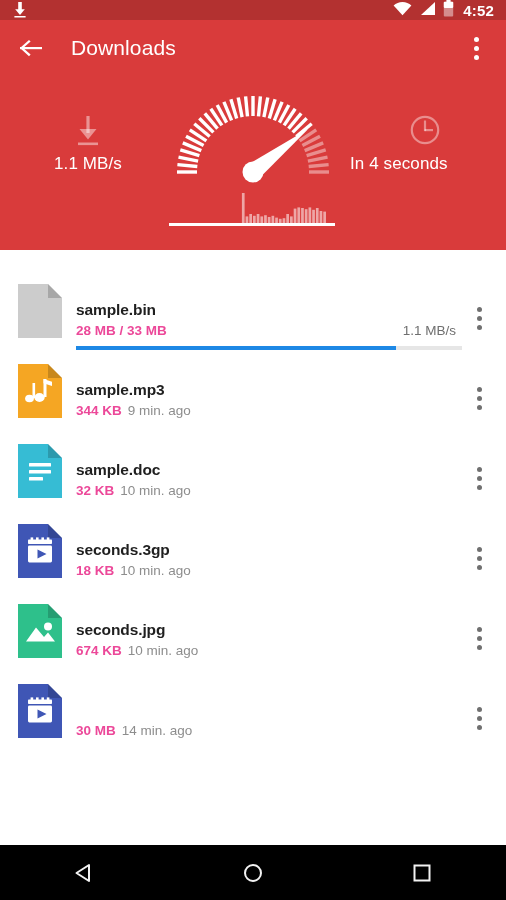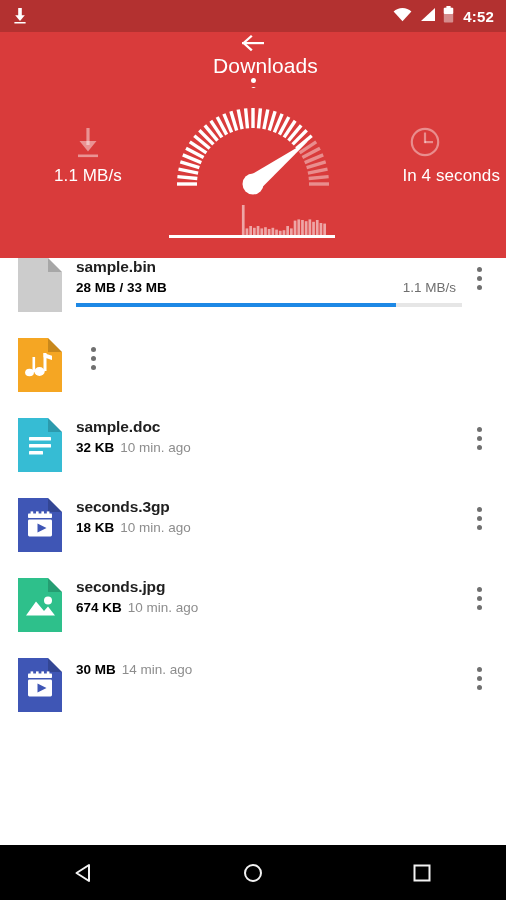--- a/index.html
+++ b/index.html
@@ -17,21 +17,21 @@
     position: relative;
     width: 506px;
     height: 900px;
     background: #ffffff;
     overflow: hidden;
   }
 
   
   .status-bar {
     position: relative;
-    height: 32px;
+    height: 20px;
     background: #b33130;
     display: flex;
     align-items: center;
     padding: 0 12px;
   }
   .status-left { display: flex; align-items: center; flex: 1; }
   .status-right {
     display: flex;
     align-items: center;
     gap: 7px;
@@ -46,21 +46,20 @@
   }
 
   
   .app-bar {
     position: relative;
     height: 56px;
     background: #d93b3b;
     display: flex;
     align-items: center;
     padding: 0 16px;
-    flex-direction: column;
   }
   .back-arrow {
     width: 30px;
     height: 30px;
     display: flex;
     align-items: center;
     justify-content: center;
     cursor: pointer;
   }
   .app-title {
@@ -102,21 +101,21 @@
     left: 18px;
     top: 32px;
     width: 140px;
     text-align: center;
   }
   .stat-right {
     position: absolute;
     right: 6px;
     top: 32px;
     width: 150px;
-    text-align: right;
+    text-align: left;
   }
   .stat-icon {
     height: 44px;
     display: flex;
     align-items: center;
     justify-content: center;
   }
   .stat-label {
     color: #ffffff;
     font-size: 17px;
@@ -140,21 +139,21 @@
     left: 0;
     right: 0;
     bottom: 55px;
     background: #ffffff;
     overflow: hidden;
   }
   .file-row {
     position: relative;
     height: 80px;
     display: flex;
-    align-items: flex-start;
+    align-items: flex-end;
     padding: 0 10px 0 18px;
     cursor: pointer;
   }
   .file-icon {
     width: 44px;
     height: 54px;
     flex: 0 0 44px;
     position: relative;
     margin-right: 14px;
   }
@@ -174,21 +173,21 @@
   }
   .file-sub {
     margin-top: 4px;
     font-size: 13.5px;
     white-space: nowrap;
     display: flex;
     align-items: baseline;
   }
   .sub-size {
     font-weight: bold;
-    color: #000000;
+    color: #ec4899;
   }
   .sub-time {
     color: #8d8d8d;
     margin-left: 6px;
   }
   .sub-speed {
     margin-left: auto;
     color: #6f6f6f;
     font-weight: normal;
   }
@@ -415,20 +414,28 @@
             <path d="M0 0 L30 0 L44 14 L44 54 L0 54 Z" fill="#f5a623"></path>
             <path d="M30 0 L44 14 L30 14 Z" fill="#000000" opacity="0.18"></path>
             <g fill="#ffffff">
         <rect x="25.5" y="15" width="3" height="18"></rect>
         <path d="M25.5 15 L34 17.8 L34 22 L25.5 19.2 Z"></path>
         <ellipse cx="21.5" cy="33.5" rx="5.2" ry="4.4"></ellipse>
         <rect x="14.5" y="19" width="2.6" height="15"></rect>
         <ellipse cx="11.5" cy="34.5" rx="4.4" ry="3.8"></ellipse>
       </g>
           </svg></div>
+       <div class="file-info">
+         <div class="file-name">sample.mp3</div>
+         <div class="file-sub">
+           <span class="sub-size">344 KB</span>
+           <span class="sub-time">9 min. ago</span>
+         </div>
+
+       </div>
        <div class="row-overflow">
           <i></i>
           <i></i>
           <i></i>
         </div>
       </div>
       <div class="file-row">
         <div class="file-icon"><svg width="44" height="54" viewBox="0 0 44 54">
             <path d="M0 0 L30 0 L44 14 L44 54 L0 54 Z" fill="#36bcd4"></path>
             <path d="M30 0 L44 14 L30 14 Z" fill="#000000" opacity="0.18"></path>

